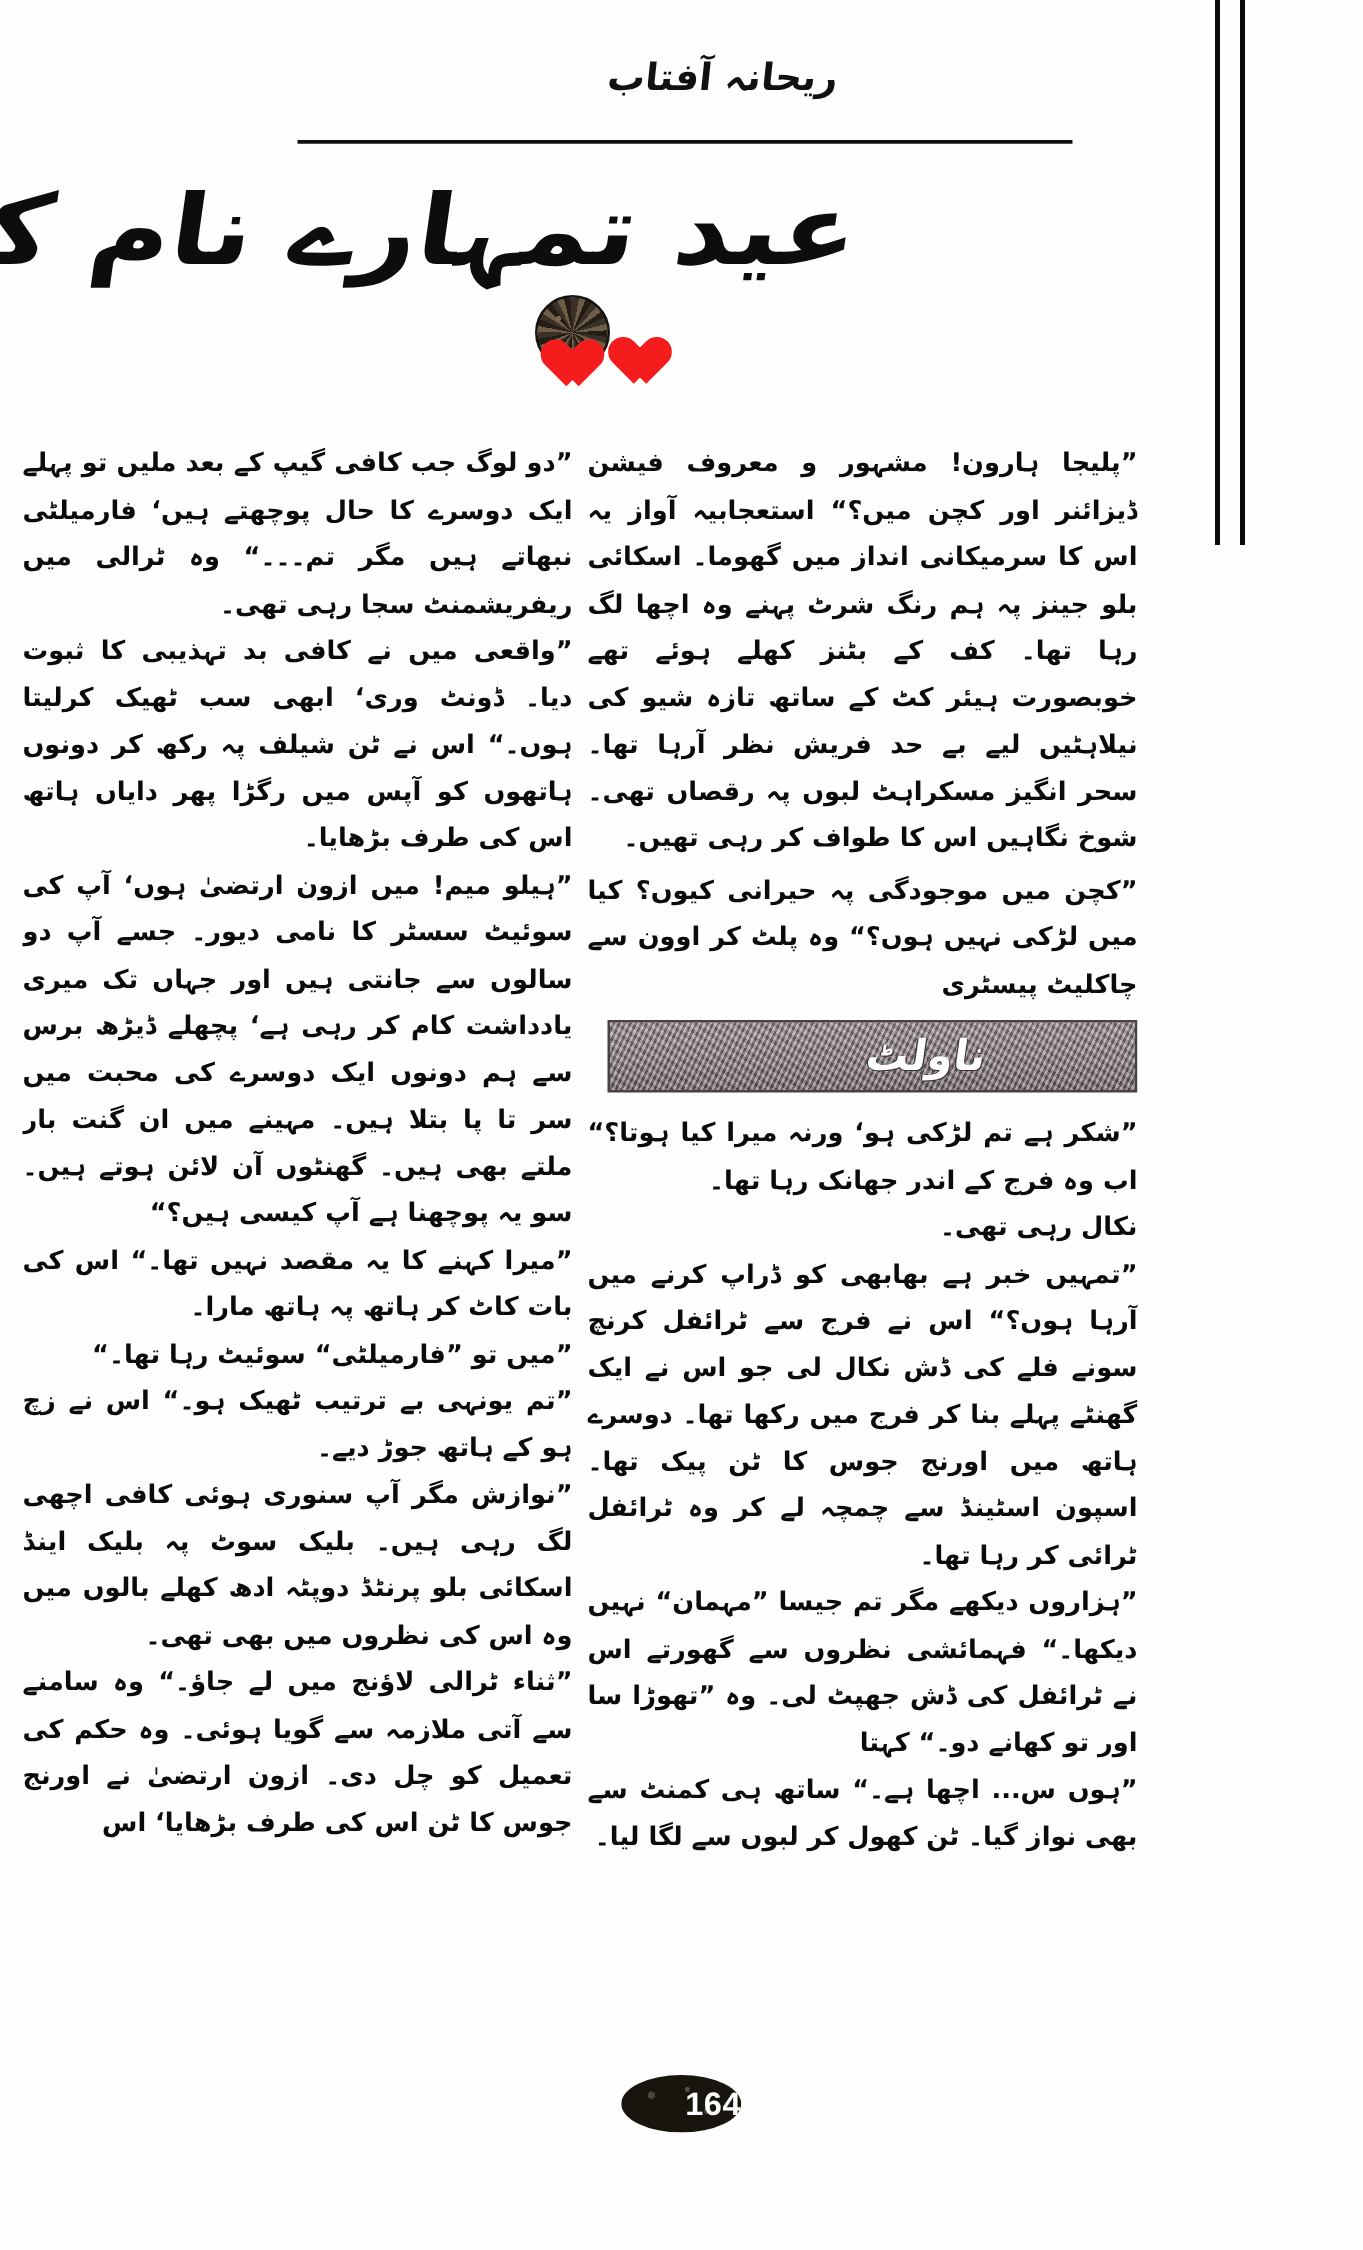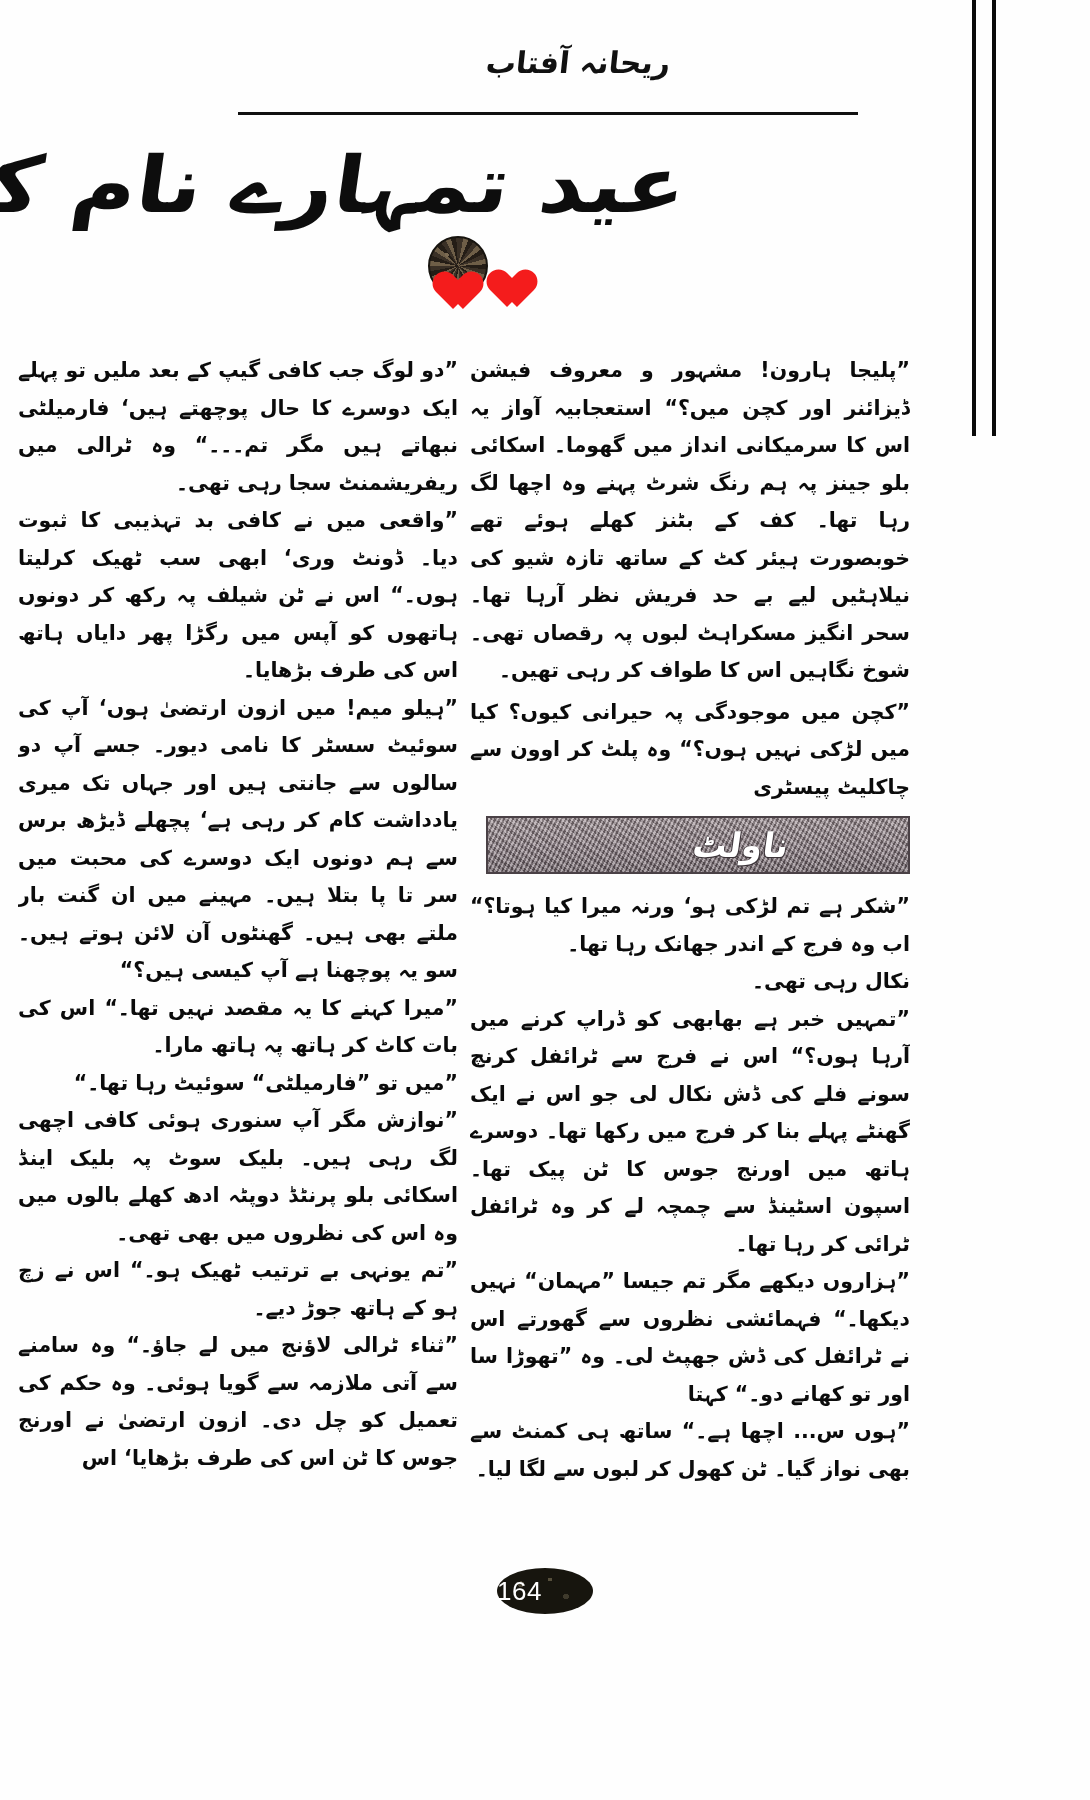--- a/index.html
+++ b/index.html
@@ -190,36 +190,36 @@
     color: #ffffff;
     text-shadow: 1px 1px 0 #3b3338, -1px 0 0 #3b3338, 0 1px 0 #3b3338;
     transform: skewX(-8deg);
     white-space: nowrap;
   }
 
   
   .page-number {
     position: absolute;
     left: 50%;
-    top: 1568px;
+    top: 1660px;
     transform: translateX(-50%);
     width: 96px;
     height: 46px;
     border-radius: 50%;
     background:
       radial-gradient(circle at 25% 35%, #4a4434 0 3px, transparent 3px),
       radial-gradient(circle at 72% 62%, #3f3a2c 0 3px, transparent 3px),
       radial-gradient(circle at 55% 25%, #564f3c 0 2px, transparent 2px),
       #17150e;
     color: #ffffff;
     font-family: "Liberation Sans", sans-serif;
     font-size: 26px;
-    font-weight: 400;
+    font-weight: 700;
     line-height: 46px;
-    text-align: left;
+    text-align: right;
     letter-spacing: 0.5px;
   }
 </style>
 </head>
 <body>
 
 <div class="page">
 
   <div class="masthead">
 
@@ -257,21 +257,21 @@
       <p>”ہزاروں دیکھے مگر تم جیسا ”مہمان“ نہیں دیکھا۔“ فہمائشی نظروں سے گھورتے اس نے ٹرائفل کی ڈش جھپٹ لی۔ وہ ”تھوڑا سا اور تو کھانے دو۔“ کہتا</p>
       <p>”ہوں س... اچھا ہے۔“ ساتھ ہی کمنٹ سے بھی نواز گیا۔ ٹن کھول کر لبوں سے لگا لیا۔</p>
     </div>
 
     <div class="col left">
       <p>”دو لوگ جب کافی گیپ کے بعد ملیں تو پہلے ایک دوسرے کا حال پوچھتے ہیں‘ فارمیلٹی نبھاتے ہیں مگر تم۔۔۔“ وہ ٹرالی میں ریفریشمنٹ سجا رہی تھی۔</p>
       <p>”واقعی میں نے کافی بد تہذیبی کا ثبوت دیا۔ ڈونٹ وری‘ ابھی سب ٹھیک کرلیتا ہوں۔“ اس نے ٹن شیلف پہ رکھ کر دونوں ہاتھوں کو آپس میں رگڑا پھر دایاں ہاتھ اس کی طرف بڑھایا۔</p>
       <p>”ہیلو میم! میں ازون ارتضیٰ ہوں‘ آپ کی سوئیٹ سسٹر کا نامی دیور۔ جسے آپ دو سالوں سے جانتی ہیں اور جہاں تک میری یادداشت کام کر رہی ہے‘ پچھلے ڈیڑھ برس سے ہم دونوں ایک دوسرے کی محبت میں سر تا پا بتلا ہیں۔ مہینے میں ان گنت بار ملتے بھی ہیں۔ گھنٹوں آن لائن ہوتے ہیں۔ سو یہ پوچھنا ہے آپ کیسی ہیں؟“</p>
       <p>”میرا کہنے کا یہ مقصد نہیں تھا۔“ اس کی بات کاٹ کر ہاتھ پہ ہاتھ مارا۔</p>
       <p>”میں تو ”فارمیلٹی“ سوئیٹ رہا تھا۔“</p>
+      <p>”تم یونہی بے ترتیب ٹھیک ہو۔“ اس نے زچ ہو کے ہاتھ جوڑ دیے۔</p>
       <p>”نوازش مگر آپ سنوری ہوئی کافی اچھی لگ رہی ہیں۔ بلیک سوٹ پہ بلیک اینڈ اسکائی بلو پرنٹڈ دوپٹہ ادھ کھلے بالوں میں وہ اس کی نظروں میں بھی تھی۔</p>
-      <p>”تم یونہی بے ترتیب ٹھیک ہو۔“ اس نے زچ ہو کے ہاتھ جوڑ دیے۔</p>
       <p>”ثناء ٹرالی لاؤنج میں لے جاؤ۔“ وہ سامنے سے آتی ملازمہ سے گویا ہوئی۔ وہ حکم کی تعمیل کو چل دی۔ ازون ارتضیٰ نے اورنج جوس کا ٹن اس کی طرف بڑھایا‘ اس</p>
     </div>
   </div>
 
   <div class="page-number">164</div>
 
 </div>
 
 </body></html>

